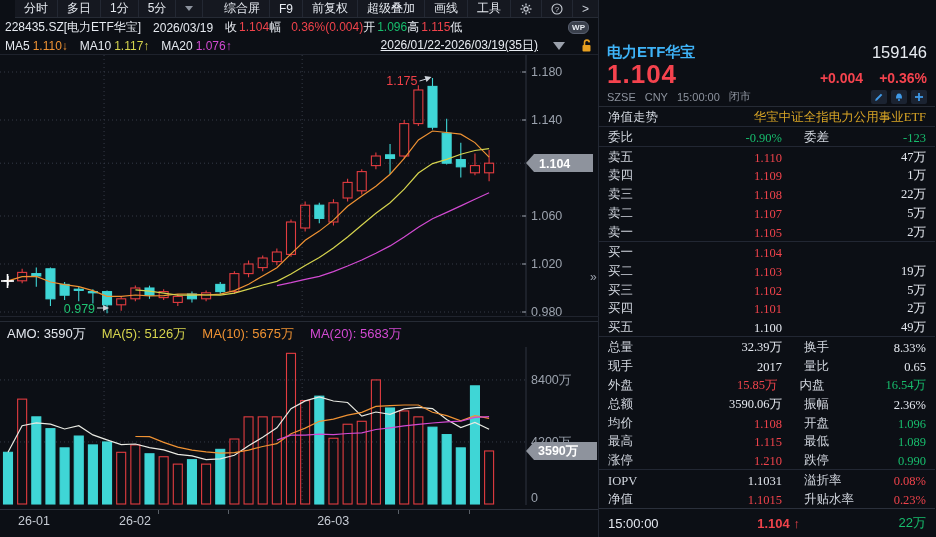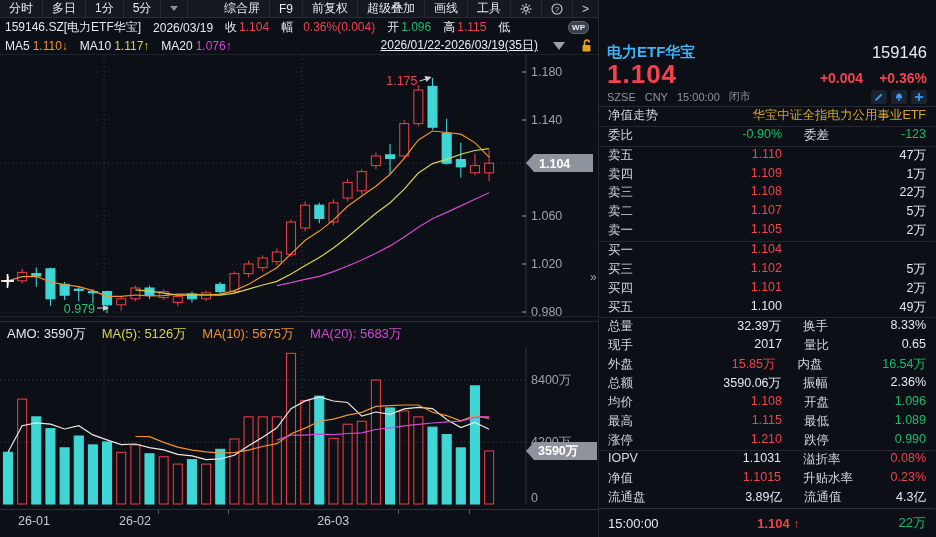--- a/index.html
+++ b/index.html
@@ -4,21 +4,21 @@
 <style>
   * { box-sizing: border-box; margin: 0; padding: 0; }
   html,body { width:936px; height:537px; overflow:hidden; background:#07090d;
     font-family:"Liberation Sans","DejaVu Sans",sans-serif; }
   .app { display:flex; width:936px; height:537px; background:#0c0f15; color:#e4e8ef; position:relative; }
   .left { width:599px; border-right:1px solid #232833; display:flex; flex-direction:column; }
   .right { width:336px; display:flex; flex-direction:column; background:#0c0f15; }
 
   
   .toolbar { display:flex; height:19px; background:#151820; border-bottom:1px solid #262b35;
-    font-size:12px; align-items:stretch; }
+    font-size:12px; align-items:stretch;margin-left:15px; }
   .tb-item { padding:0 9px; border-right:1px solid #232833; display:flex; align-items:center;
     color:#e6eaf0; white-space:nowrap; cursor:default; }
   .tb-caret { width:0; height:0; border-left:4px solid transparent; border-right:4px solid transparent;
     border-top:5px solid #8d939e; }
   .tb-spacer { flex:1; }
   .tb-icon { color:#c9ced6; }
 
   
   .inforow { height:21px; display:flex; align-items:center; font-size:12px; padding:0 5px; gap:12px;
     white-space:nowrap; }
@@ -55,21 +55,21 @@
   .qcode { color:#e8ecf2; font-size:16.5px; }
   .qh2 { display:flex; justify-content:space-between; align-items:baseline; margin-top:-3px; }
   .qprice { color:#f5434e; font-size:26px; font-weight:bold; letter-spacing:1px; }
   .qchg { color:#f5434e; font-size:14px; font-weight:bold; display:flex; gap:16px; }
   .qh3 { display:flex; align-items:center; gap:9px; color:#8d939e; font-size:11px; margin-top:-1px; }
   .qicons { margin-left:auto; display:flex; gap:4px; }
   .qicon { width:16px; height:14px; background:#1b2331; border-radius:2px; display:flex;
     align-items:center; justify-content:center; }
 
   .qbody { flex:1; display:flex; flex-direction:column; font-size:12.5px; }
-  .qrow { flex:1; display:flex; align-items:flex-start; padding:0 9px; white-space:nowrap; }
+  .qrow { flex:1; display:flex; align-items:flex-end; padding:0 9px; white-space:nowrap;font-family:Liberation Serif, serif; }
   .qdiv { height:1px; background:#222733; }
   .c1 { width:60px; color:#d2d7df; }
   .c2 { width:114px; text-align:right; }
   .c3 { width:88px; margin-left:22px; color:#d2d7df; }
   .c4 { flex:1; text-align:right; }
   .qfoot { height:29px; border-top:1px solid #2b303b; display:flex; align-items:center;
     padding:0 9px; font-size:13px; justify-content:space-between; }
   .qfoot b { font-weight:bold; }
   svg text { font-family:"Liberation Sans","DejaVu Sans",sans-serif; }
 </style>
@@ -116,23 +116,23 @@
       <div class="tb-item">
         <svg width="12" height="12" viewBox="0 0 12 12">
           <circle cx="6" cy="6" r="5" fill="none" stroke="#c9ced6" stroke-width="1.1"></circle>
           <text x="6" y="8.7" text-anchor="middle" font-size="8" fill="#c9ced6">?</text>
         </svg>
       </div>
       <div class="tb-item tb-icon" style="border-right:none">&gt;</div>
     </div>
 
     <div class="inforow">
-      <span class="lbl">159146.SZ[电力ETF华宝]</span>
+      <span class="lbl">228435.SZ[电力ETF华宝]</span>
       <span class="lbl">2026/03/19</span>
-      <span id="infopairs" style="display:flex;gap:12px">
+      <span id="infopairs" style="display:flex;gap:0">
           <span><span class="lbl">收</span><span class="r" style="margin-left: 2px;">1.104</span></span>
           <span><span class="lbl">幅</span><span class="r" style="margin-left: 10px;">0.36%(0.004)</span></span>
           <span><span class="lbl">开</span><span class="g" style="margin-left: 2px;">1.096</span></span>
           <span><span class="lbl">高</span><span class="r" style="margin-left: 2px;">1.115</span></span>
           <span><span class="lbl">低</span><span class="w" style="margin-left: 2px;"></span></span>
         </span>
       <span class="wp-badge">WP</span>
     </div>
 
     <div class="marow">
@@ -443,20 +443,25 @@
           <span class="c1">卖一</span>
           <span class="c2 r">1.105</span>
           <span class="c4 w">2万</span>
         </div>
         <div class="qdiv"></div>
         <div class="qrow">
           <span class="c1">买一</span>
           <span class="c2 r">1.104</span>
         </div>
         <div class="qrow">
+          <span class="c1">买二</span>
+          <span class="c2 r">1.103</span>
+          <span class="c4 w">19万</span>
+        </div>
+        <div class="qrow">
           <span class="c1">买三</span>
           <span class="c2 r">1.102</span>
           <span class="c4 w">5万</span>
         </div>
         <div class="qrow">
           <span class="c1">买四</span>
           <span class="c2 r">1.101</span>
           <span class="c4 w">2万</span>
         </div>
         <div class="qrow">
@@ -513,26 +518,20 @@
           <span class="c2 w">1.1031</span>
           <span class="c3">溢折率</span>
           <span class="c4 r">0.08%</span>
         </div>
         <div class="qrow">
           <span class="c1">净值</span>
           <span class="c2 r">1.1015</span>
           <span class="c3">升贴水率</span>
           <span class="c4 r">0.23%</span>
         </div>
-        <div class="qrow">
-          <span class="c1">流通盘</span>
-          <span class="c2 w">3.89亿</span>
-          <span class="c3">流通值</span>
-          <span class="c4 w">4.3亿</span>
-        </div>
       </div>
     <div class="qfoot">
       <span class="w">15:00:00</span>
       <span><b class="r"><span>1.104</span> <span>↑</span></b></span>
       <span class="g">22万</span>
     </div>
   </div>
 </div>
 
 </body></html>

